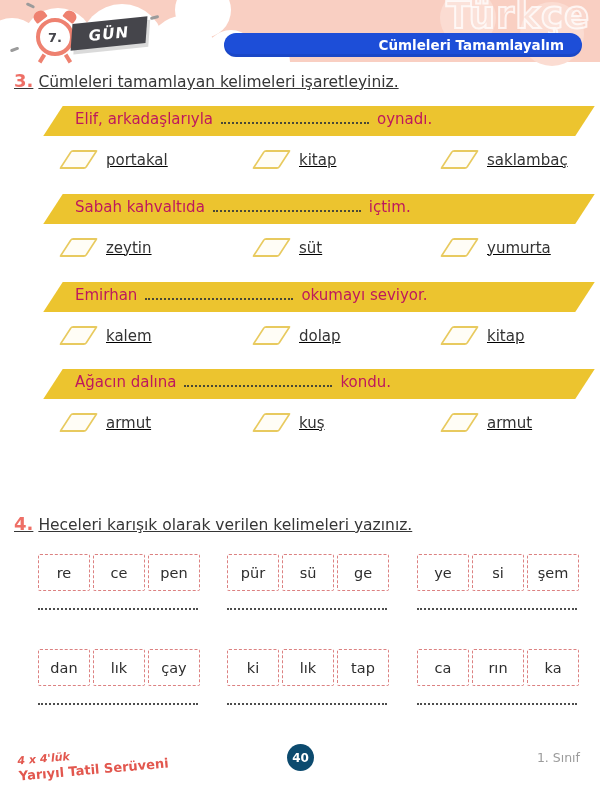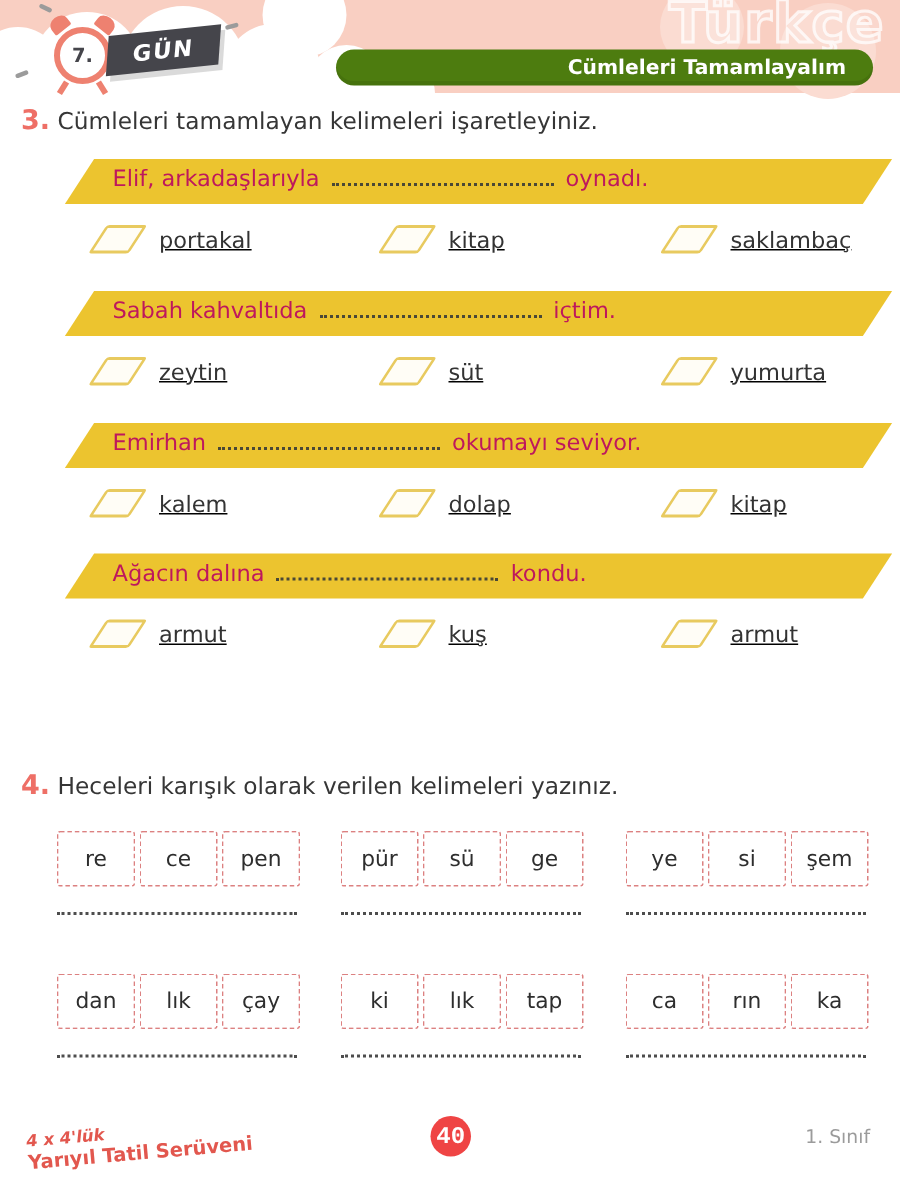--- a/index.html
+++ b/index.html
@@ -19,21 +19,21 @@
   .cloud.pinkish { background:#fbdcd2; }
 
   .watermark {
     position:absolute; top:-6px; right:10px;
     font-size:37px; font-weight:800; letter-spacing:1px;
     color:rgba(255,255,255,0.18);
     -webkit-text-stroke:2px rgba(255,255,255,0.75);
   }
   .pill {
     position:absolute; top:33px; right:18px; width:358px; height:24px;
-    background:#4d7c0f; border-radius:13px;
+    background:#1d4ed8; border-radius:13px;
     box-shadow:inset 0 -3px 0 rgba(0,0,0,0.08);
     color:#ffffff; font-size:13.5px; font-weight:600;
     text-align:right; line-height:24px; padding-right:18px;
   }
 
   
   .day-badge { position:absolute; left:24px; top:6px; width:150px; height:56px; }
   .clock-face {
     position:absolute; left:12px; top:12px; width:38px; height:38px;
     background:#ffffff; border:4px solid #ee8170; border-radius:50%;
@@ -51,21 +51,21 @@
     position:absolute; left:48px; top:14px; width:74px; height:27px;
     background:#45454b; transform:skewX(-10deg) rotate(-6deg);
     box-shadow:3px 4px 0 rgba(150,150,150,0.35);
     display:flex; align-items:center; justify-content:center; z-index:4;
   }
   .gun-plate span { color:#ffffff; font-style:italic; font-weight:700;
     font-size:15px; letter-spacing:1px; transform:skewX(10deg); }
   .dash { position:absolute; width:9px; height:2.5px; background:#9b9b9b; border-radius:2px; }
 
   
-  .heading { position:absolute; left:14px; font-size:15.5px; color:#363636; }
+  .heading { position:absolute; left:14px; font-size:15.5px; color:#363636;text-decoration:underline; }
   .heading .num { color:#ee6f66; font-size:18px; font-weight:600; margin-right:5px; }
 
   
   .q-item { position:absolute; left:0; width:600px; height:84px; }
   .banner {
     position:absolute; top:0; left:53px; width:532px; height:30px;
     background:#ecc42f; transform:skewX(-33deg);
   }
   .banner-text {
     position:absolute; top:4px; left:75px; width:510px;
@@ -100,23 +100,23 @@
 
   
   .series-logo {
     position:absolute; left:18px; bottom:22px; transform:rotate(-5deg);
     color:#e2574e; line-height:1.25;
   }
   .series-logo .l1 { font-size:11px; font-weight:700; font-style:italic; }
   .series-logo .l2 { font-size:13px; font-weight:700; }
   .page-badge {
     position:absolute; left:287px; top:744px; width:27px; height:27px;
-    background:#ef4444; border-radius:50%;
+    background:#0c4a6e; border-radius:50%;
     display:flex; align-items:center; justify-content:center;
-    color:#ffffff; font-size:16px; font-weight:700;font-family:Liberation Mono, monospace;
+    color:#ffffff; font-size:12px; font-weight:700;
   }
   .grade { position:absolute; right:20px; top:750px; font-size:12.5px; color:#9b9b9b; }
 </style>
 </head>
 <body>
 
 <div id="page">
 
   <div class="band">
     <div class="cloud" style="left:-18px; top:18px; width:60px; height:60px;"></div>

